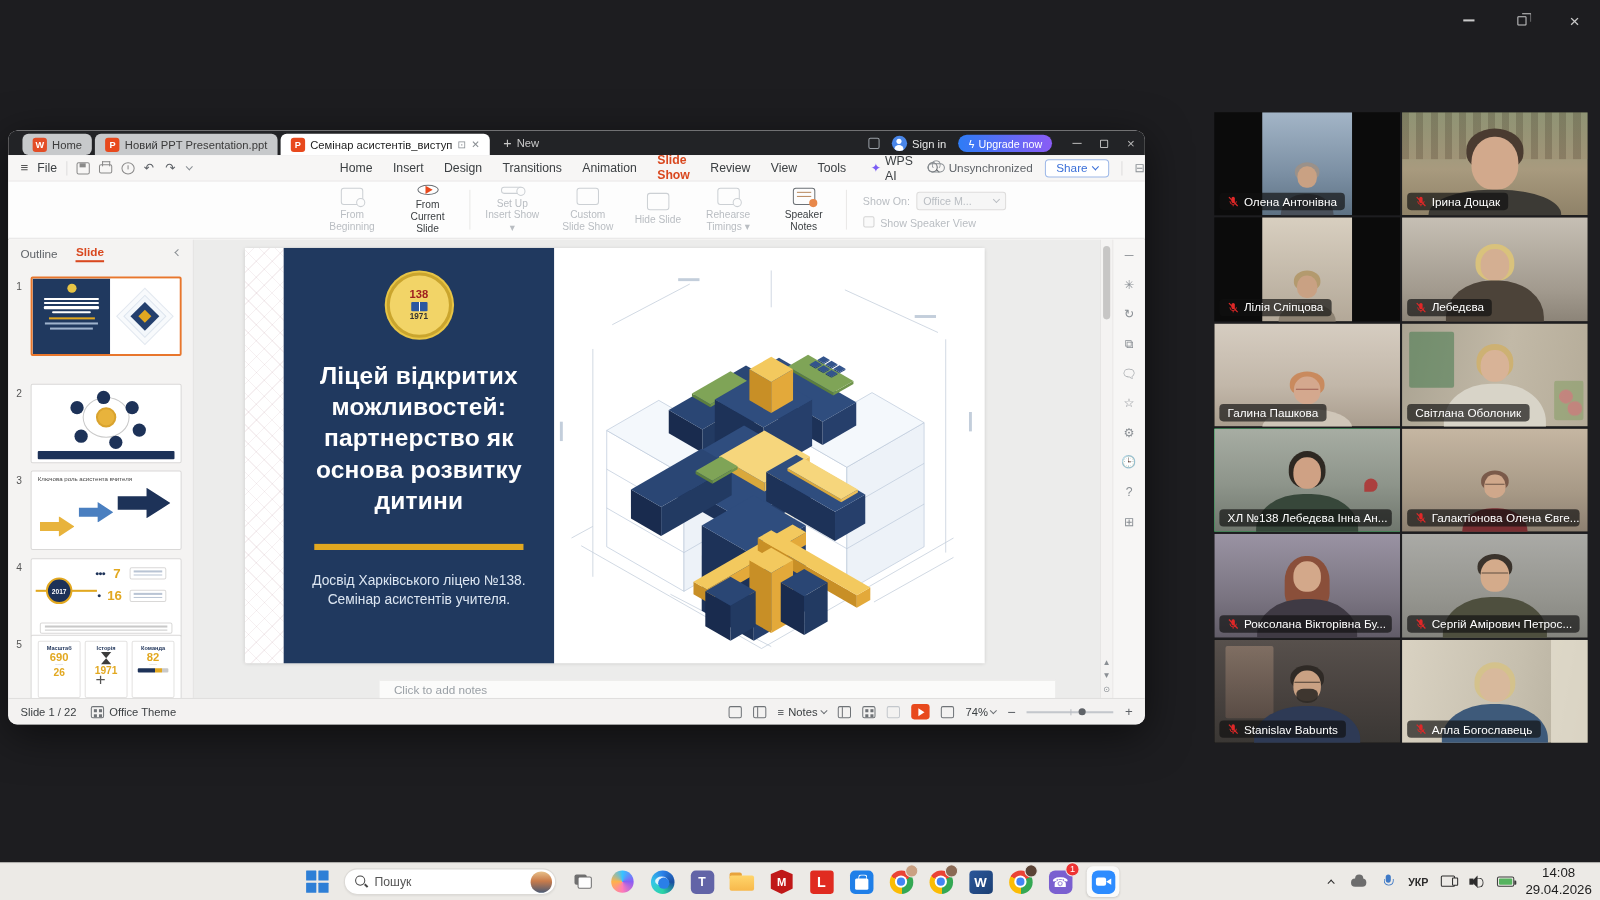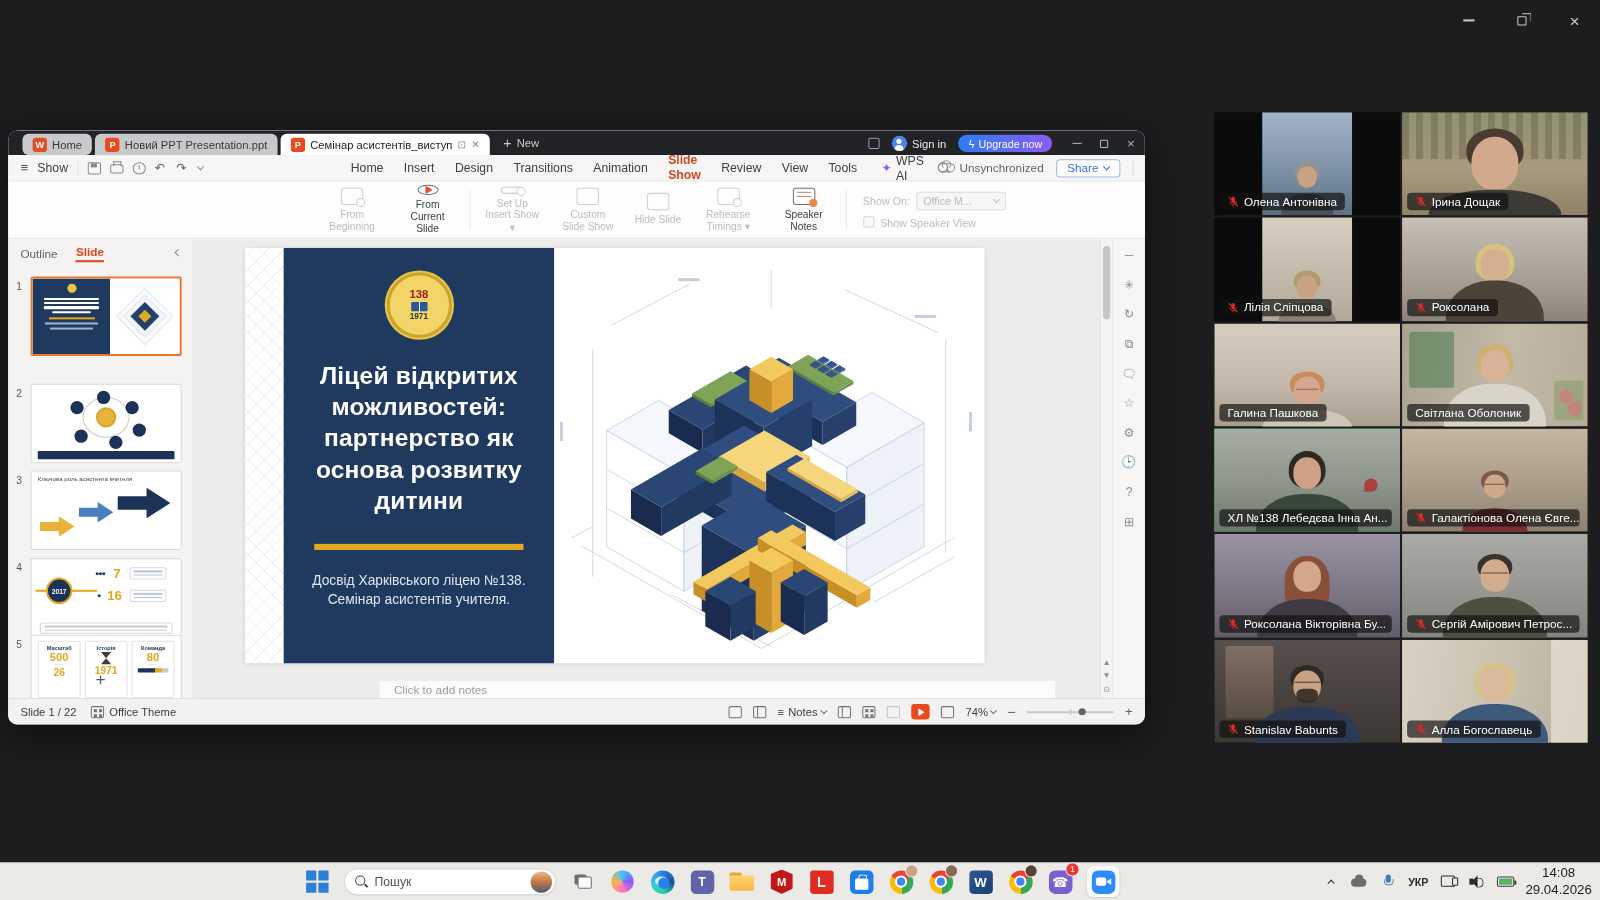--- a/index.html
+++ b/index.html
@@ -352,21 +352,21 @@
           <span class="mini"></span>
           <span class="maxi"></span>
           <span>×</span>
         </div>
       </div>
     </div>
 
     <div class="menubar">
       <div class="mb-left">
         <span class="hamb">≡</span>
-        <span>Show</span>
+        <span>File</span>
         <span class="vline"></span>
         <span class="mi save"></span>
         <span class="mi print"></span>
         <span class="mi clock"></span>
         <span class="arrows">↶</span>
         <span class="arrows">↷</span>
         <span class="chev" style="color:#8a8f94"></span>
       </div>
       <div class="menu-items">
           <div class="menu">Home</div>
@@ -519,32 +519,32 @@
               <i></i>
               <i></i>
             </div>
         </div>
 
         <span class="tnum" style="top:391px">5</span>
         <div class="thumb" style="top:387px;height:68px">
           <div class="t5wrap">
             <div class="t5card">
               <div class="t5h">Масштаб</div>
-              <div class="t5v">500</div>
+              <div class="t5v">690</div>
               <div class="t5small">———</div>
               <div class="t5v2">26</div>
             </div>
             <div class="t5card">
               <div class="t5h">Історія</div>
               <div class="hg"></div>
               <div class="t5v2">1971</div>
             </div>
             <div class="t5card">
               <div class="t5h">Команда</div>
-              <div class="t5v">80</div>
+              <div class="t5v">82</div>
               <div class="t5small">———</div>
               <div class="t5bar"></div>
             </div>
           </div>
         </div>
 
         <div class="panel-plus">+</div>
       </div>
 
       <div class="canvas">
@@ -793,21 +793,21 @@
           </div>
         </div>
         <div class="npill">
           <span class="mic">
             <svg width="11" height="11" viewBox="0 0 16 16">
               <path d="M8 1.2a2.4 2.4 0 0 1 2.4 2.4v4.2a2.4 2.4 0 0 1-4.8 0V3.6A2.4 2.4 0 0 1 8 1.2z" fill="#e02828"></path>
               <path d="M3.4 7.6a4.6 4.6 0 0 0 9.2 0M8 12.2v2.6" stroke="#e02828" stroke-width="1.3" fill="none"></path>
               <line x1="2" y1="1.6" x2="14.4" y2="14.4" stroke="#e02828" stroke-width="1.7"></line>
             </svg>
           </span>
-          <span class="nm">Роксолана</span>
+          <span class="nm">Лебедєва</span>
         </div>
       </div>
       <div class="vtile v5">
         <div class="vbg">
           <div class="person">
             <div class="hair"></div>
             <div class="face"></div>
             <div class="torso"></div>
           </div>
         </div>

